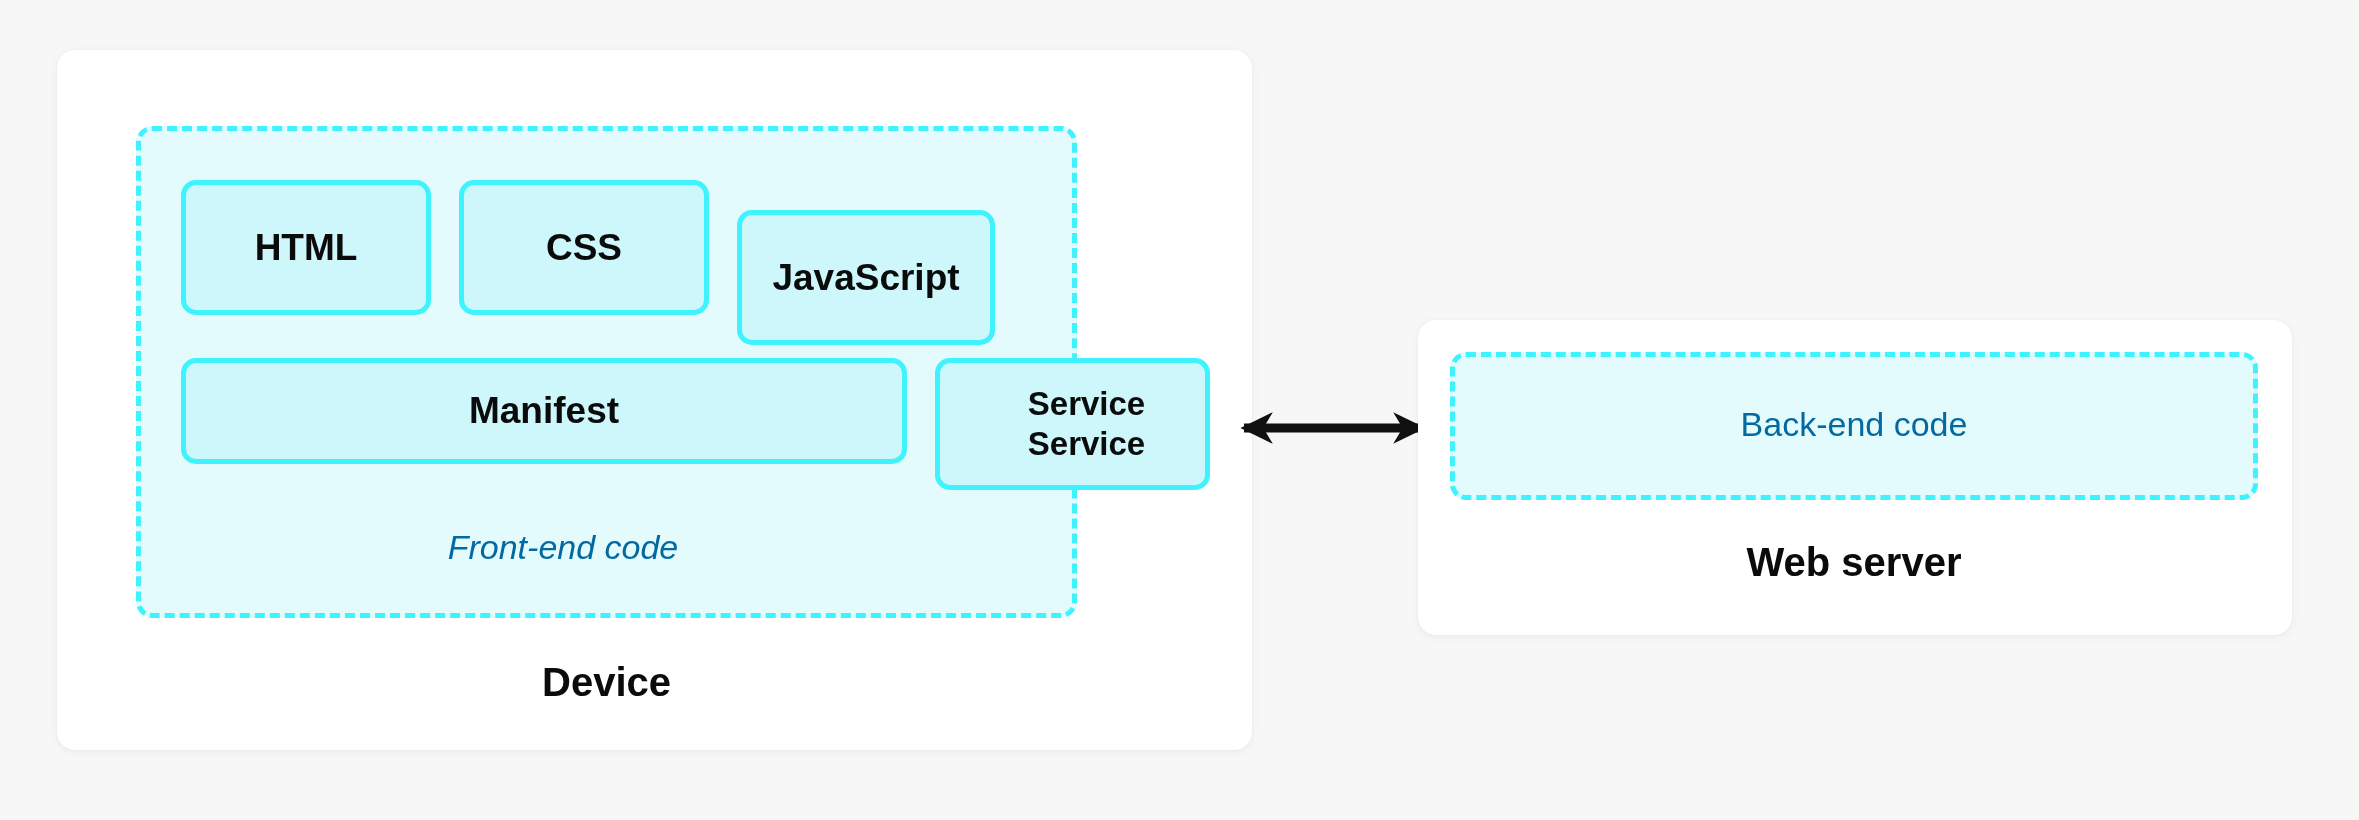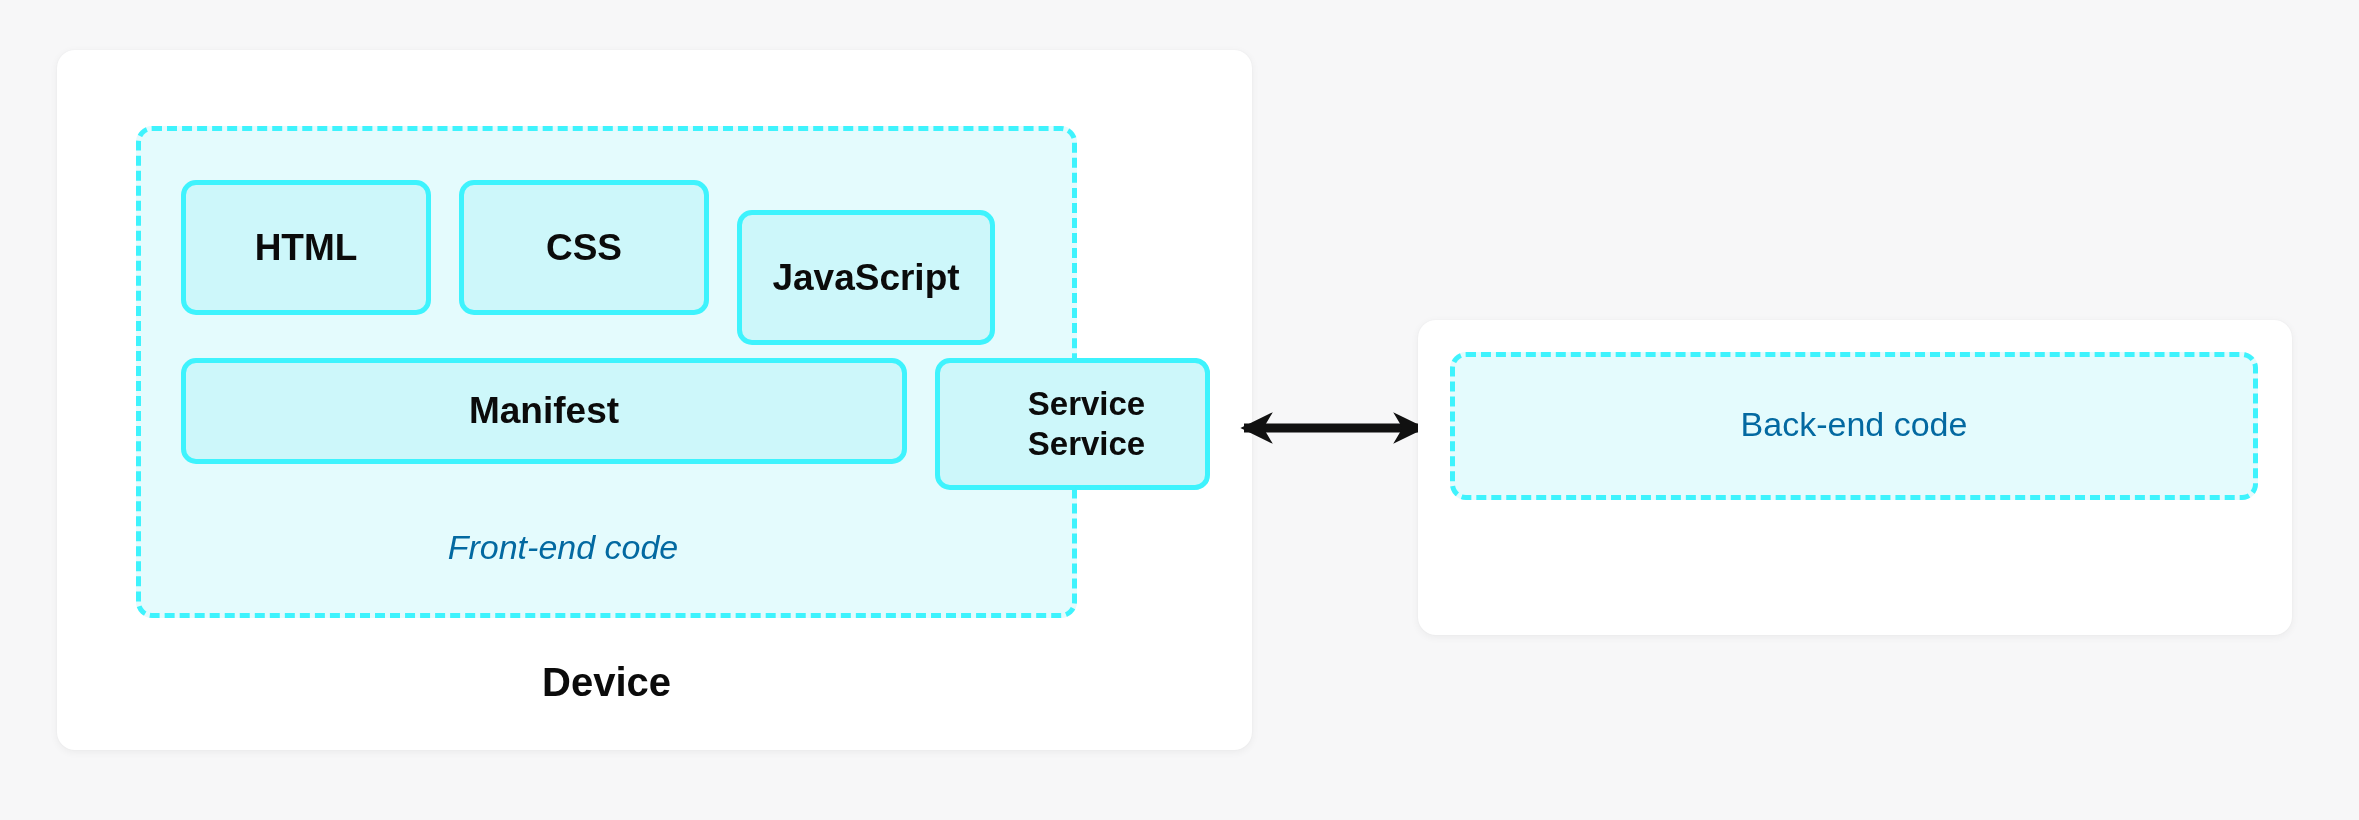--- a/index.html
+++ b/index.html
@@ -177,14 +177,15 @@
     </defs>
     <line x1="22" y1="36" x2="200" y2="36" stroke="#111111" stroke-width="9" marker-start="url(#head-left)" marker-end="url(#head-right)"></line>
   </svg>
 
   <div class="card" id="server-card"></div>
 
   <div class="dashed-region" id="backend-region"></div>
 
   <div class="region-caption" id="backend-caption">Back-end code</div>
 
+  <div class="card-caption" id="server-caption">Web server</div>
 
 </div>
 
 </body></html>

